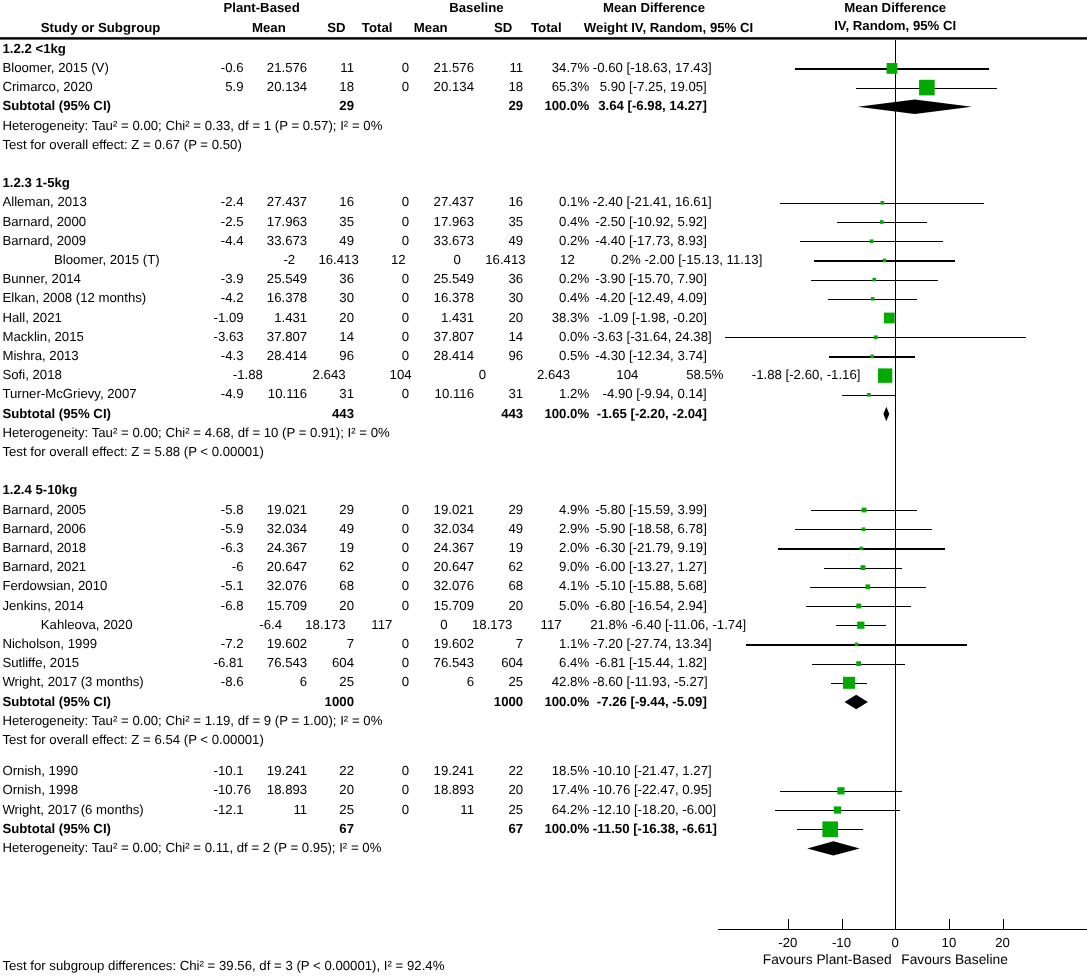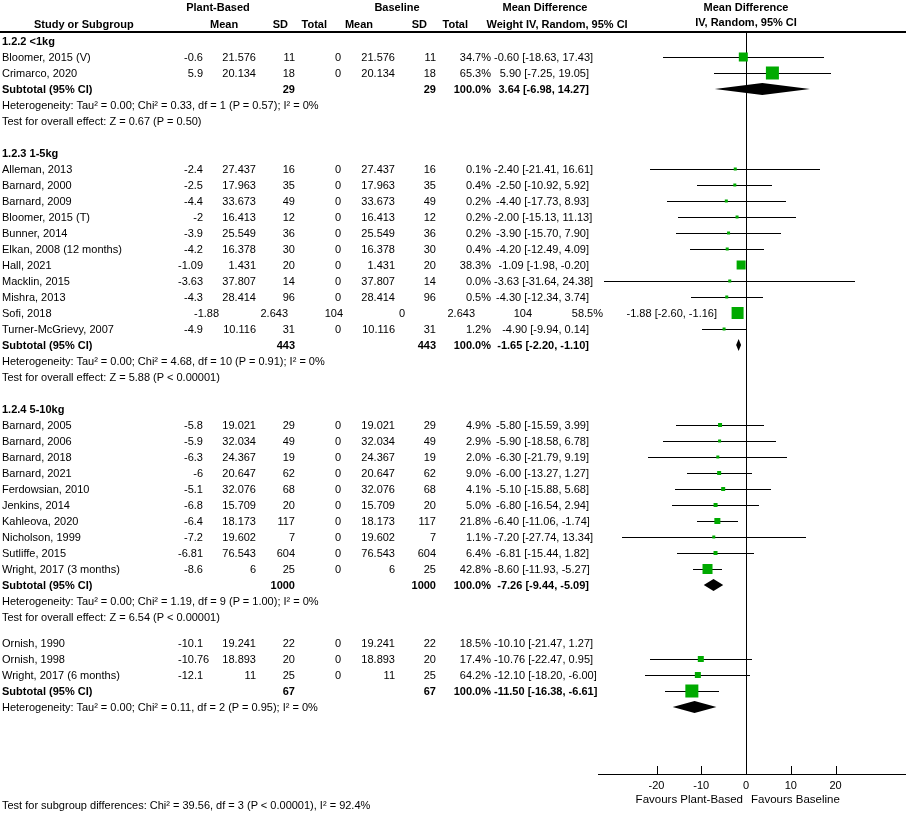--- a/index.html
+++ b/index.html
@@ -123,21 +123,21 @@
         <span class="left">Barnard, 2009</span>
         <span class="">-4.4</span>
         <span class="">33.673</span>
         <span class="">49</span>
         <span class="">0</span>
         <span class="">33.673</span>
         <span class="">49</span>
         <span class="">0.2%</span>
         <span class="">-4.40 [-17.73, 8.93]</span>
       </div>
-      <div class="row" style="height: 16px; line-height: 16px;">
+      <div class="row" style="height: 16px; line-height: 16px; margin-left: 43px;">
         <span class="left">Bloomer, 2015 (T)</span>
         <span class="">-2</span>
         <span class="">16.413</span>
         <span class="">12</span>
         <span class="">0</span>
         <span class="">16.413</span>
         <span class="">12</span>
         <span class="">0.2%</span>
         <span class="">-2.00 [-15.13, 11.13]</span>
       </div>
@@ -220,21 +220,21 @@
       </div>
       <div class="row" style="height: 16px; line-height: 16px;">
         <span class="left bold">Subtotal (95% CI)</span>
         <span class=" bold"></span>
         <span class=" bold"></span>
         <span class=" bold">443</span>
         <span class=" bold"></span>
         <span class=" bold"></span>
         <span class=" bold">443</span>
         <span class=" bold">100.0%</span>
-        <span class=" bold">-1.65 [-2.20, -1.10]</span>
+        <span class=" bold">-1.65 [-2.20, -2.04]</span>
       </div>
       <div class="row full " style="height: 16px; line-height: 16px;">
         <span class="">Heterogeneity: Tau² = 0.00; Chi² = 4.68, df = 10 (P = 0.91); I² = 0%</span>
       </div>
       <div class="row full " style="height: 16px; line-height: 16px;">
         <span class="">Test for overall effect: Z = 5.88 (P &lt; 0.00001)</span>
       </div>
       <div class="row" style="height: 16px; line-height: 16px;"></div>
       <div class="row full bold" style="height: 16px; line-height: 16px;">
         <span class="bold">1.2.4 5-10kg</span>
@@ -298,21 +298,21 @@
         <span class="left">Jenkins, 2014</span>
         <span class="">-6.8</span>
         <span class="">15.709</span>
         <span class="">20</span>
         <span class="">0</span>
         <span class="">15.709</span>
         <span class="">20</span>
         <span class="">5.0%</span>
         <span class="">-6.80 [-16.54, 2.94]</span>
       </div>
-      <div class="row" style="height: 16px; line-height: 16px;">
+      <div class="row" style="height: 16px; line-height: 16px; padding-left: 32px;">
         <span class="left">Kahleova, 2020</span>
         <span class="">-6.4</span>
         <span class="">18.173</span>
         <span class="">117</span>
         <span class="">0</span>
         <span class="">18.173</span>
         <span class="">117</span>
         <span class="">21.8%</span>
         <span class="">-6.40 [-11.06, -1.74]</span>
       </div>

